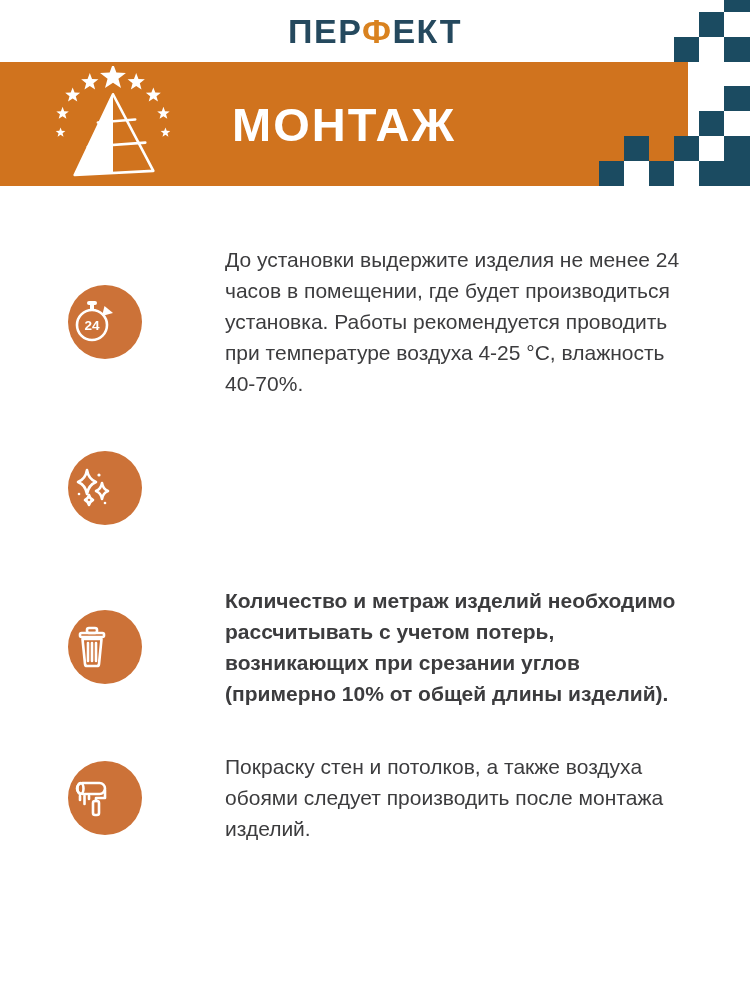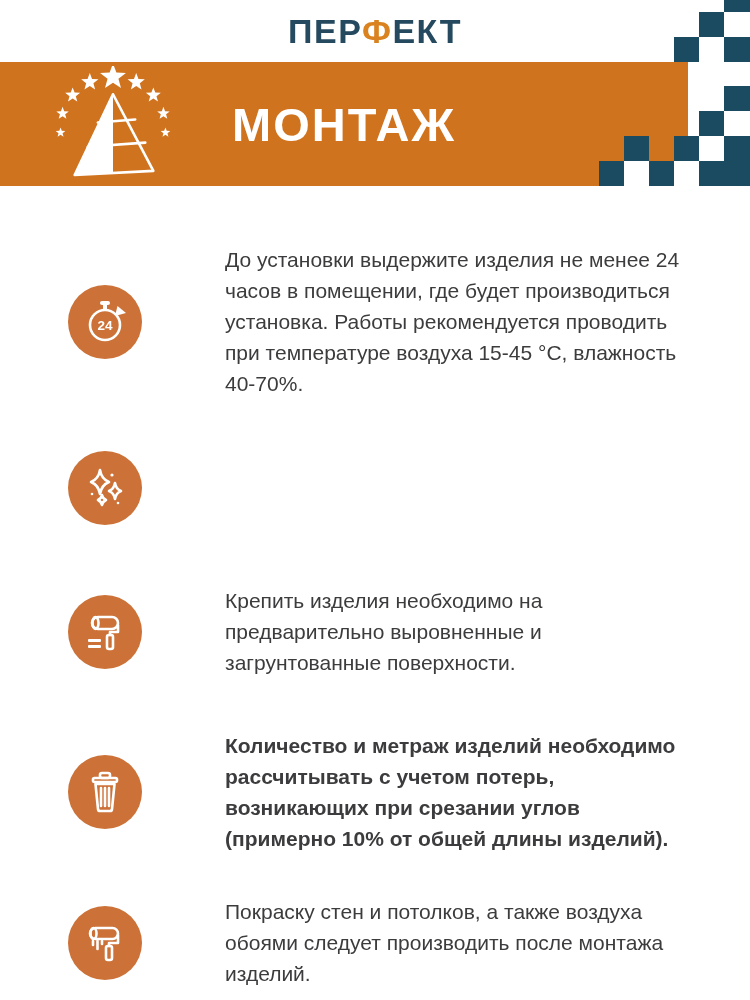--- a/index.html
+++ b/index.html
@@ -38,21 +38,21 @@
     padding:58px 0 0 68px;box-sizing:border-box;
   }
   .row{display:flex;align-items:center;gap:83px;}
   .row-1{margin-bottom:52px;}
   .row-2{margin-bottom:60px;}
   .row-3{margin-bottom:52px;}
   .row-4{margin-bottom:42px;font-weight:bold;}
   .icon-circle{
     flex:0 0 74px;width:74px;height:74px;border-radius:50%;
     background:var(--icon-orange);
-    display:flex;align-items:center;justify-content:center;
+    display:flex;align-items:center;justify-content:flex-start;
   }
   .icon-circle svg{width:48px;height:48px;display:block;}
   .item-text{
     width:468px;color:var(--text);font-size:21px;line-height:31px;
   }
   .bottomstrip{position:absolute;left:0;top:975px;width:750px;height:25px;}
   svg .st{stroke:#fff;stroke-width:2.6;fill:none;stroke-linecap:round;stroke-linejoin:round;}
   svg .sf{fill:#fff;stroke:none;}
 </style>
 </head>
@@ -112,49 +112,36 @@
     <div class="row row-1">
       <div class="icon-circle">
         <svg viewBox="0 0 48 48">
           <rect class="sf" x="19" y="3" width="10" height="4" rx="2"></rect>
           <rect class="sf" x="22" y="7" width="4" height="4"></rect>
           <circle class="st" cx="24" cy="27" r="15"></circle>
           <polygon class="sf" points="36.5,8 45,15 34,18"></polygon>
           <text x="24" y="32" text-anchor="middle" font-size="13.5" font-weight="bold" fill="#fff" font-family="Liberation Sans, sans-serif">24</text>
         </svg>
       </div>
-      <div class="item-text">До установки выдержите изделия не менее 24 часов в помещении, где будет производиться установка. Работы рекомендуется проводить при температуре воздуха 15-45 °С, влажность 40-70%.</div>
+      <div class="item-text">До установки выдержите изделия не менее 24 часов в помещении, где будет производиться установка. Работы рекомендуется проводить при температуре воздуха 4-25 °С, влажность 40-70%.</div>
     </div>
 
     <div class="row row-2">
       <div class="icon-circle">
         <svg viewBox="0 0 48 48">
           <path class="st" d="M19,6 Q20.5,15 28,18 Q20.5,21 19,30 Q17.5,21 10,18 Q17.5,15 19,6 Z"></path>
           <path class="st" d="M34,19 Q35,25 40,27 Q35,29 34,35 Q33,29 28,27 Q33,25 34,19 Z"></path>
           <path class="st" d="M21,31 Q21.7,34.5 25,36 Q21.7,37.5 21,41 Q20.3,37.5 17,36 Q20.3,34.5 21,31 Z"></path>
           <circle class="sf" cx="31" cy="11" r="1.6"></circle>
           <circle class="sf" cx="11" cy="30" r="1.3"></circle>
           <circle class="sf" cx="37" cy="39" r="1.3"></circle>
         </svg>
       </div>
     </div>
 
-    <div class="row row-3">
-      <div class="icon-circle">
-        <svg viewBox="0 0 48 48">
-          <rect class="st" x="11" y="9" width="26" height="12" rx="6"></rect>
-          <ellipse class="st" cx="14.5" cy="15" rx="3" ry="6"></ellipse>
-          <path class="st" d="M37,17 L37,24 L29,24 L29,27"></path>
-          <rect class="st" x="26" y="27" width="6" height="14" rx="2"></rect>
-          <rect class="sf" x="7" y="31" width="13" height="3" rx="1"></rect>
-          <rect class="sf" x="7" y="37" width="13" height="3" rx="1"></rect>
-        </svg>
-      </div>
-      <div class="item-text">Крепить изделия необходимо на предварительно выровненные и загрунтованные поверхности.</div>
-    </div>
 
     <div class="row row-4">
       <div class="icon-circle">
         <svg viewBox="0 0 48 48">
           <rect class="st" x="19" y="5" width="10" height="5" rx="2"></rect>
           <rect class="st" x="12" y="10" width="24" height="4" rx="1.5"></rect>
           <path class="st" d="M14.5,16 L17,41 Q17.2,43 19,43 L29,43 Q30.8,43 31,41 L33.5,16 Z"></path>
           <path class="st" d="M20,20 L20,38"></path>
           <path class="st" d="M24,20 L24,38"></path>
           <path class="st" d="M28,20 L28,38"></path>

